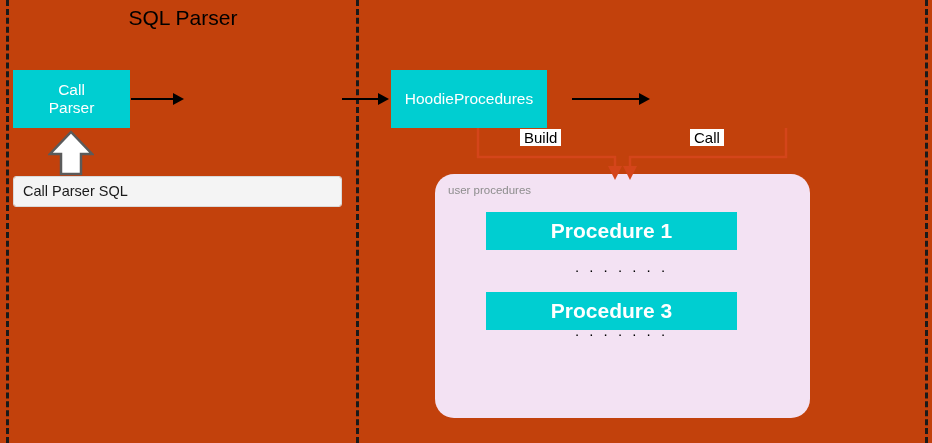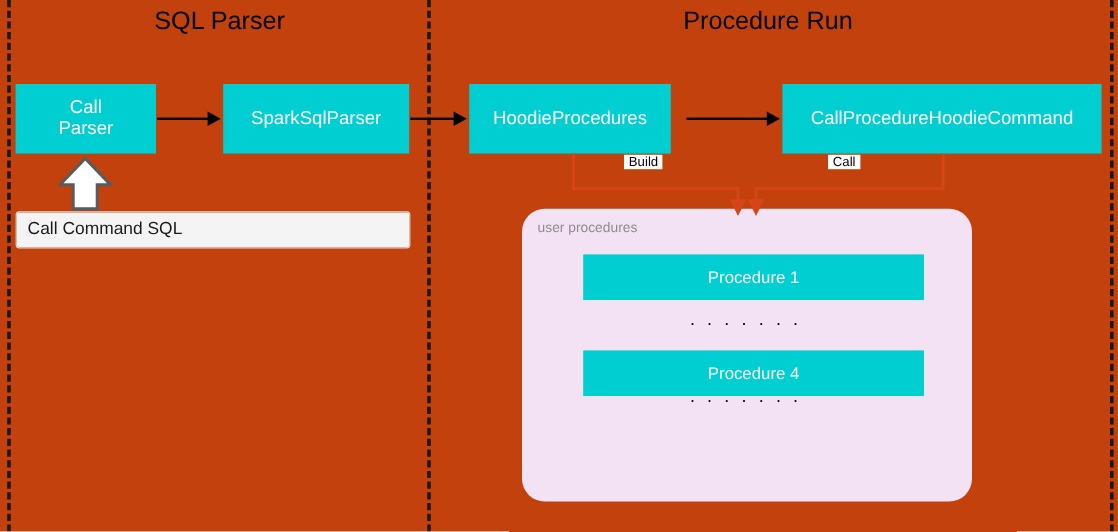--- a/index.html
+++ b/index.html
@@ -51,21 +51,21 @@
     align-items: center;
     justify-content: center;
     text-align: center;
     font-size: 15.5px;
     line-height: 1.18;
     box-sizing: border-box;
     padding: 0 4px;
   }
   #box-call-command { left: 13px;  top: 70px; width: 117px; height: 58px; }
   #box-spark        { left: 186px; top: 70px; width: 155px; height: 58px; }
-  #box-hoodieproc   { left: 391px; top: 70px; width: 168px; height: 58px; }
+  #box-hoodieproc   { left: 391px; top: 70px; width: 156px; height: 58px; }
   #box-callproc     { left: 652px; top: 70px; width: 266px; height: 58px; }
 
   
   .arrow-line {
     position: absolute;
     height: 0;
     border-top: 2px solid #000000;
   }
   .arrow-head {
     position: absolute;
@@ -117,21 +117,21 @@
 
   
   #orange-layer {
     position: absolute;
     left: 0; top: 0;
     width: 932px; height: 443px;
     pointer-events: none;
   }
   .conn-label {
     position: absolute;
-    font-size: 11px;
+    font-size: 15px;
     color: #000000;
     white-space: nowrap;
     background: #ffffff;
     padding: 0 4px;
   }
   #label-build { left: 520px; top: 129px; }
   #label-call  { left: 690px; top: 129px; }
 
   
   #user-proc-panel {
@@ -147,29 +147,30 @@
     position: absolute;
     left: 13px;
     top: 10px;
     font-size: 11.5px;
     color: #8d8d8d;
     white-space: nowrap;
   }
   .proc-box {
     position: absolute;
     left: 51px;
-    width: 284px;
+    width: 251px;
     height: 38px;
     background: #00CED1;
     color: #ffffff;
     display: flex;
     align-items: center;
     justify-content: center;
-    font-size: 14px;
-    box-sizing: border-box;
+    font-size: 21px;
+    box-sizing: border-box;
+    font-weight: bold;
   }
   #proc-1 { top: 38px;  }
   #proc-2 { top: 118px; }
   #proc-n { top: 181px; }
 
   .dots {
     position: absolute;
     left: 51px;
     width: 271px;
     text-align: center;
@@ -184,60 +185,57 @@
 </head>
 <body>
 
 <div id="canvas">
 
   <div class="vsep" id="sep-left"></div>
   <div class="vsep" id="sep-mid"></div>
   <div class="vsep" id="sep-right"></div>
 
   <div class="section-title" id="title-sql">SQL Parser</div>
-  <div class="section-title" id="title-proc">Procedure Run</div>
 
   <div class="cbox" id="box-call-command">
     <div>
       <span>Call</span><br>
       <span>Parser</span>
     </div>
   </div>
 
-  <div class="cbox" id="box-spark">SparkSqlParser</div>
 
   <div class="cbox" id="box-hoodieproc">HoodieProcedures</div>
 
-  <div class="cbox" id="box-callproc">CallProcedureHoodieCommand</div>
 
   <div class="arrow-line" id="arr1-line"></div>
   <div class="arrow-head" id="arr1-head"></div>
 
   <div class="arrow-line" id="arr2-line"></div>
   <div class="arrow-head" id="arr2-head"></div>
 
   <div class="arrow-line" id="arr3-line"></div>
   <div class="arrow-head" id="arr3-head"></div>
 
   <svg id="hollow-arrow" viewBox="0 0 46 46">
     <polygon points="23,2 44,24 33,24 33,44 13,44 13,24 2,24" fill="#ffffff" stroke="#5b5b5b" stroke-width="2.5" stroke-linejoin="miter"></polygon>
   </svg>
 
   <div id="sql-table">
-    <div class="sql-row header">Call Command SQL</div>
+    <div class="sql-row header">Call Parser SQL</div>
   </div>
 
   <div id="user-proc-panel">
     <div id="user-proc-caption">user procedures</div>
 
     <div class="proc-box" id="proc-1">Procedure 1</div>
 
     <div class="dots" id="dots-1">. . . . . . .</div>
 
-    <div class="proc-box" id="proc-2">Procedure 4</div>
+    <div class="proc-box" id="proc-2">Procedure 3</div>
 
     <div class="dots" id="dots-2">. . . . . . .</div>
 
   </div>
 
   <svg id="orange-layer" viewBox="0 0 932 443">
 
     <path d="M 478 128 L 478 157 L 615 157 L 615 168" fill="none" stroke="#D4451A" stroke-width="2.5"></path>
     <polygon points="608,166 622,166 615,180" fill="#D4451A"></polygon>
 

